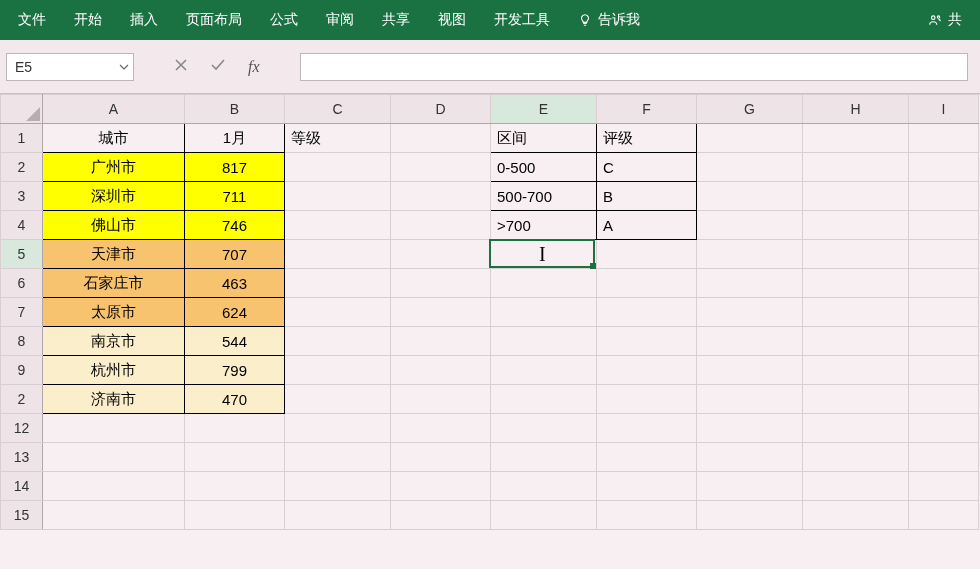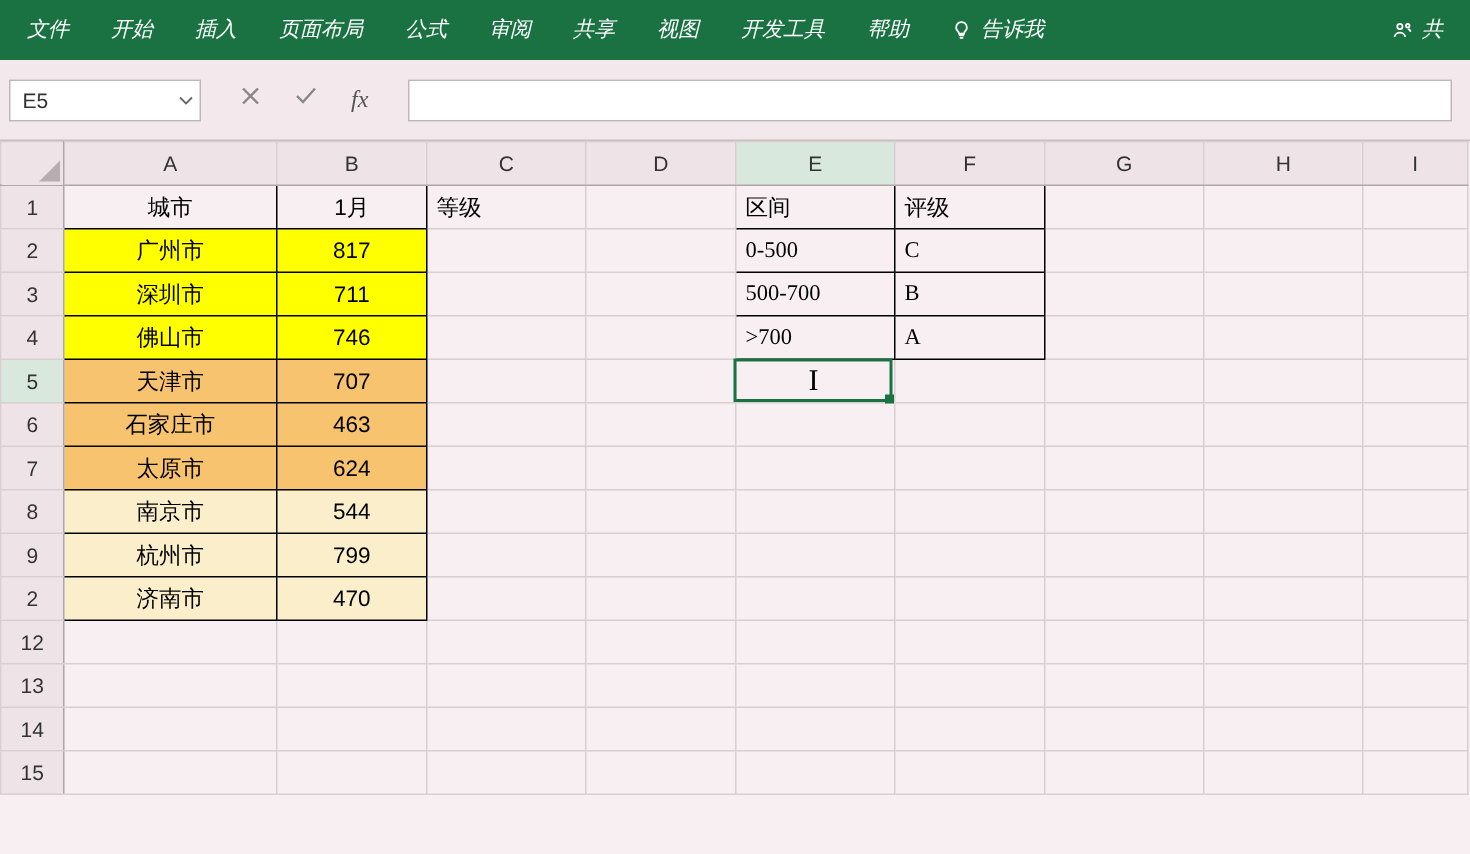--- a/index.html
+++ b/index.html
@@ -1,24 +1,24 @@
 <!DOCTYPE html>
 <html><head>
 <meta charset="utf-8">
 <style>
   * { box-sizing: border-box; margin: 0; padding: 0; }
   html, body { width: 980px; height: 569px; overflow: hidden; font-family: "Microsoft YaHei", "SimSun", Arial, sans-serif; background: #f7eff2; }
   
   
   .ribbon { background: #1a7243; height: 40px; display: flex; align-items: center; padding: 0 4px; color: #fff; font-size: 14px; }
-  .ribbon .tab { padding: 0 14px; height: 40px; display: flex; align-items: center; cursor: pointer; white-space: nowrap; font-style: italic; }
+  .ribbon .tab { padding: 0 14px; height: 40px; display: flex; align-items: center; cursor: pointer; white-space: nowrap; }
   .ribbon svg { vertical-align: middle; }
   
   
-  .toolbar { height: 54px; background: #f3e9ec; border-bottom: 1px solid #c9bfc2; display: flex; align-items: center; padding: 10px 6px; gap: 12px; }
+  .toolbar { height: 54px; background: #f3e9ec; border-bottom: 1px solid #c9bfc2; display: flex; align-items: center; padding: 10px 6px; gap: 26px; }
   .namebox-wrap { display: flex; align-items: center; border: 1px solid #c0b6b9; background: #fff; height: 28px; }
   .namebox { width: 108px; height: 26px; border: none; outline: none; font-size: 14px; padding: 0 8px; color: #333; background: transparent; }
   .nb-dd { width: 18px; height: 26px; display: flex; align-items: center; justify-content: center; color: #666; cursor: pointer; }
   .fbar-icons { display: flex; align-items: center; gap: 22px; padding: 0 14px; height: 28px; justify-content: space-between; }
   .fbar-icons .ico { color: #777; font-size: 16px; cursor: pointer; }
   .fbar-icons .fx { font-style: italic; font-family: "Times New Roman", serif; font-size: 16px; color: #555; }
   .formula-input { flex: 1; height: 28px; border: 1px solid #c0b6b9; background: #fff; outline: none; font-size: 14px; padding: 0 8px; margin-right: 6px; }
   
   
   .grid-wrap { position: relative; width: 980px; }
@@ -40,41 +40,40 @@
   .bthick-l { border-left: 2px solid #000 !important; font-family: Liberation Mono, monospace; }
   .bthick-r { border-right: 2px solid #000 !important; }
   .bthin { border: 1px solid #000 !important; }
   
   
   .fill-yellow { background: #ffff00 !important; }
   .fill-orange { background: #f8c36e !important; }
   .fill-cream  { background: #fbeecb !important; }
   
   
-  .lk { border: 1px solid #000 !important; font-family: Liberation Serif, serif; }
+  .lk { border: 1px solid #000 !important; }
   
   
   .active-cell { position: absolute; border: 2px solid #1a7243; pointer-events: none; background: transparent; }
   .active-cell .handle { position: absolute; right: -3px; bottom: -3px; width: 6px; height: 6px; background: #1a7243; }
   .text-cursor { position: absolute; font-size: 20px; color: #000; pointer-events: none; font-family: serif; }
 </style>
 </head>
 <body>
 
 <div class="ribbon">
   <div class="tab">文件</div>
   <div class="tab">开始</div>
   <div class="tab">插入</div>
   <div class="tab">页面布局</div>
   <div class="tab">公式</div>
   <div class="tab">审阅</div>
   <div class="tab">共享</div>
   <div class="tab">视图</div>
   <div class="tab">开发工具</div>
-  <div class="tab">帮助</div>
   <div class="tab">
     <svg width="14" height="14" viewBox="0 0 24 24" fill="none" stroke="#fff" stroke-width="2">
         <path d="M9 18h6M10 21h4M12 3a6 6 0 0 0-4 10.5c.7.8 1 1.5 1 2.5h6c0-1 .3-1.7 1-2.5A6 6 0 0 0 12 3z"></path>
       </svg>
     <span style="margin-left:6px">告诉我</span>
   </div>
   <div class="tab" style="margin-left:auto;">
     <svg width="14" height="14" viewBox="0 0 24 24" fill="none" stroke="#fff" stroke-width="2">
         <circle cx="9" cy="8" r="3"></circle>
         <path d="M3 20c0-3 3-5 6-5s6 2 6 5"></path>

